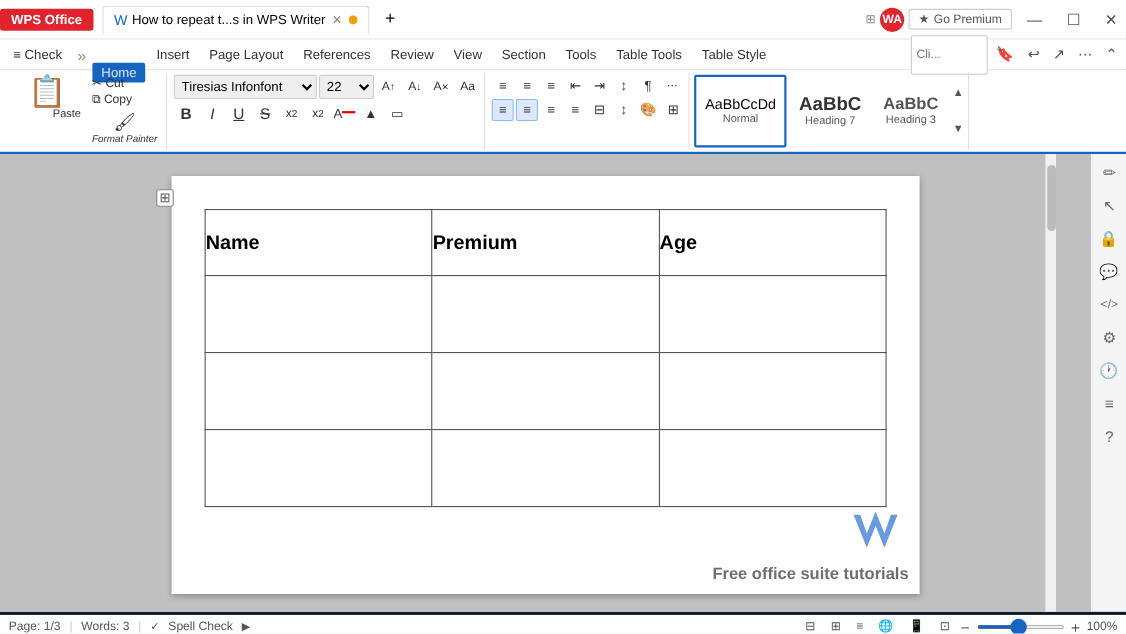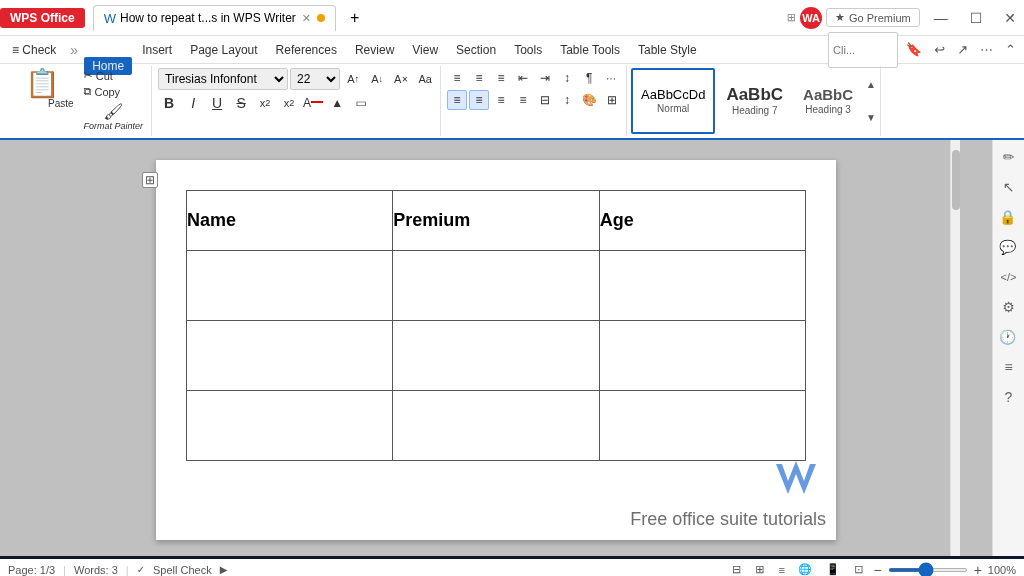--- a/index.html
+++ b/index.html
@@ -260,21 +260,21 @@
     .watermark-logo {
       display: flex;
       align-items: center;
       gap: 6px;
     }
     .wps-w-logo {
       width: 60px;
       height: 60px;
     }
     .watermark-text { font-size: 22px; font-weight: bold; color: #3a7bd5; }
-    .watermark-sub { font-size: 18px; color: #555; }
+    .watermark-sub { font-size: 15px; color: #555; font-weight: bold; }
     .tr-btn { background: none; border: none; font-size: 13px; cursor: pointer; padding: 2px 4px; color: #555; border-radius: 2px; }
 
     .toolbar-col {
       display: flex;
       flex-direction: column;
       align-items: stretch;
       gap: 2px;
       border-right: 1px solid #e0e0e0;
       padding: 2px 4px;
     }

